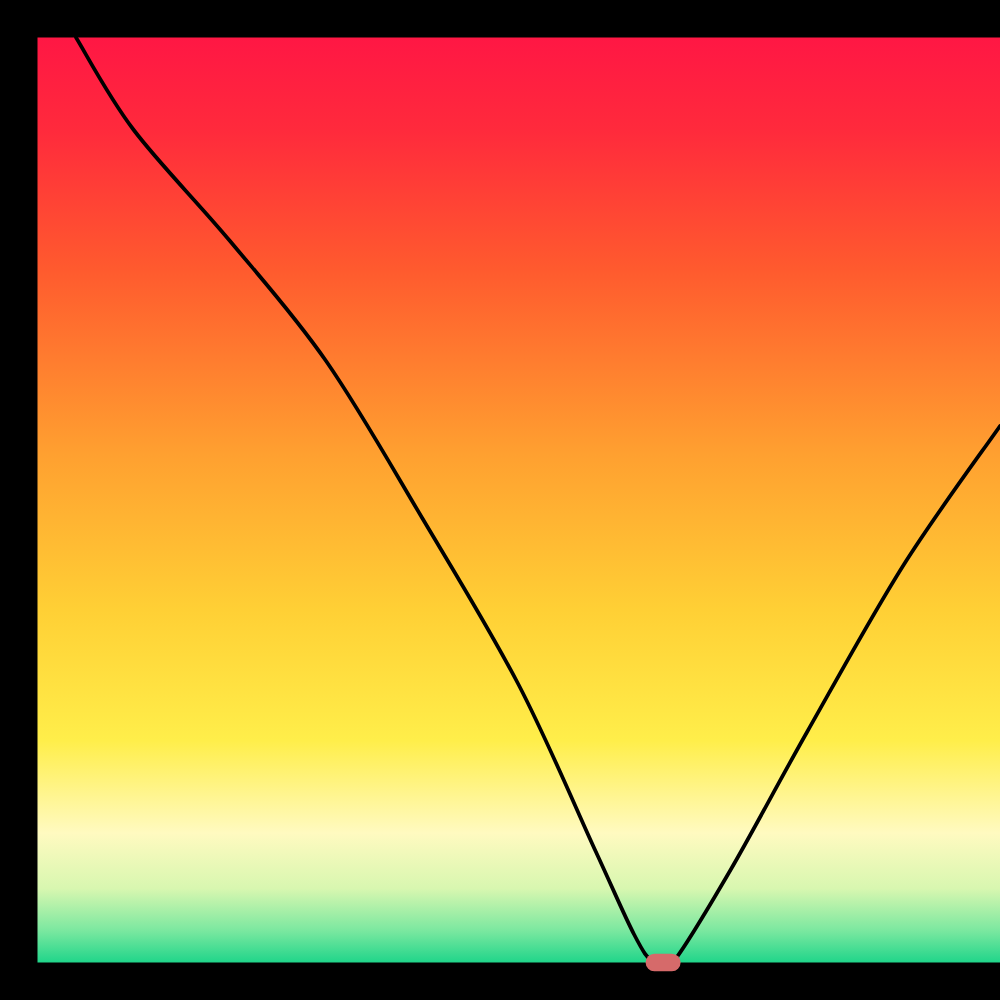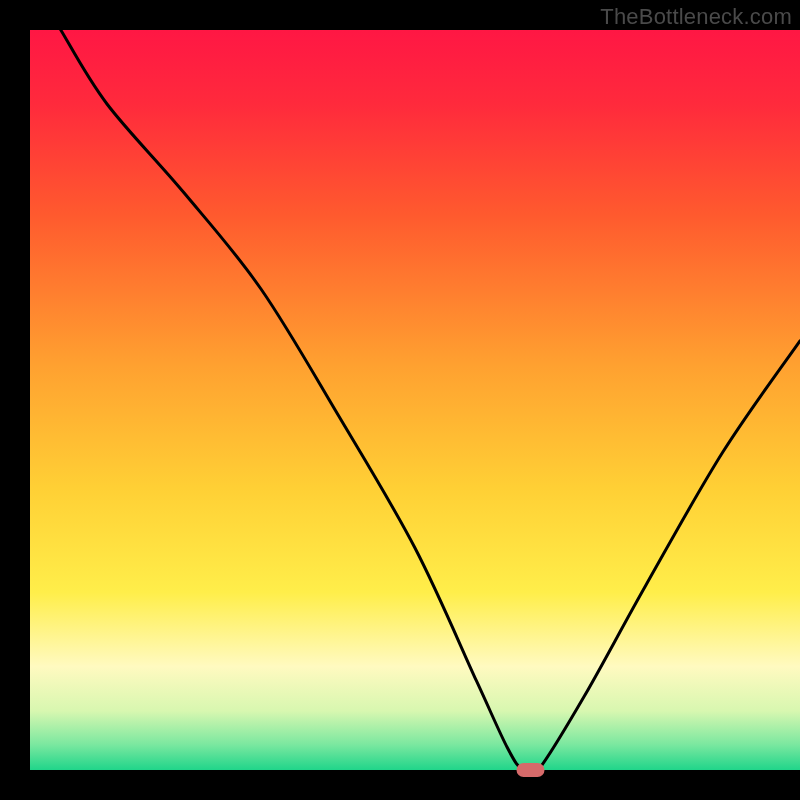--- a/index.html
+++ b/index.html
@@ -39,21 +39,20 @@
   }
   .marker {
     fill: #d66a6a;
     stroke: none;
   }
 </style>
 </head>
 <body>
 
 <div class="frame">
-  <div class="watermark">TheBottleneck.com</div>
 
   <svg width="800" height="800">
     <defs>
       <linearGradient id="bg-grad" x1="0" y1="0" x2="0" y2="1">
       <stop offset="0%" stop-color="#ff1744"></stop>
           <stop offset="10%" stop-color="#ff2a3c"></stop>
           <stop offset="25%" stop-color="#ff5a2e"></stop>
           <stop offset="45%" stop-color="#ffa030"></stop>
           <stop offset="62%" stop-color="#ffd035"></stop>
           <stop offset="76%" stop-color="#ffee4a"></stop>

